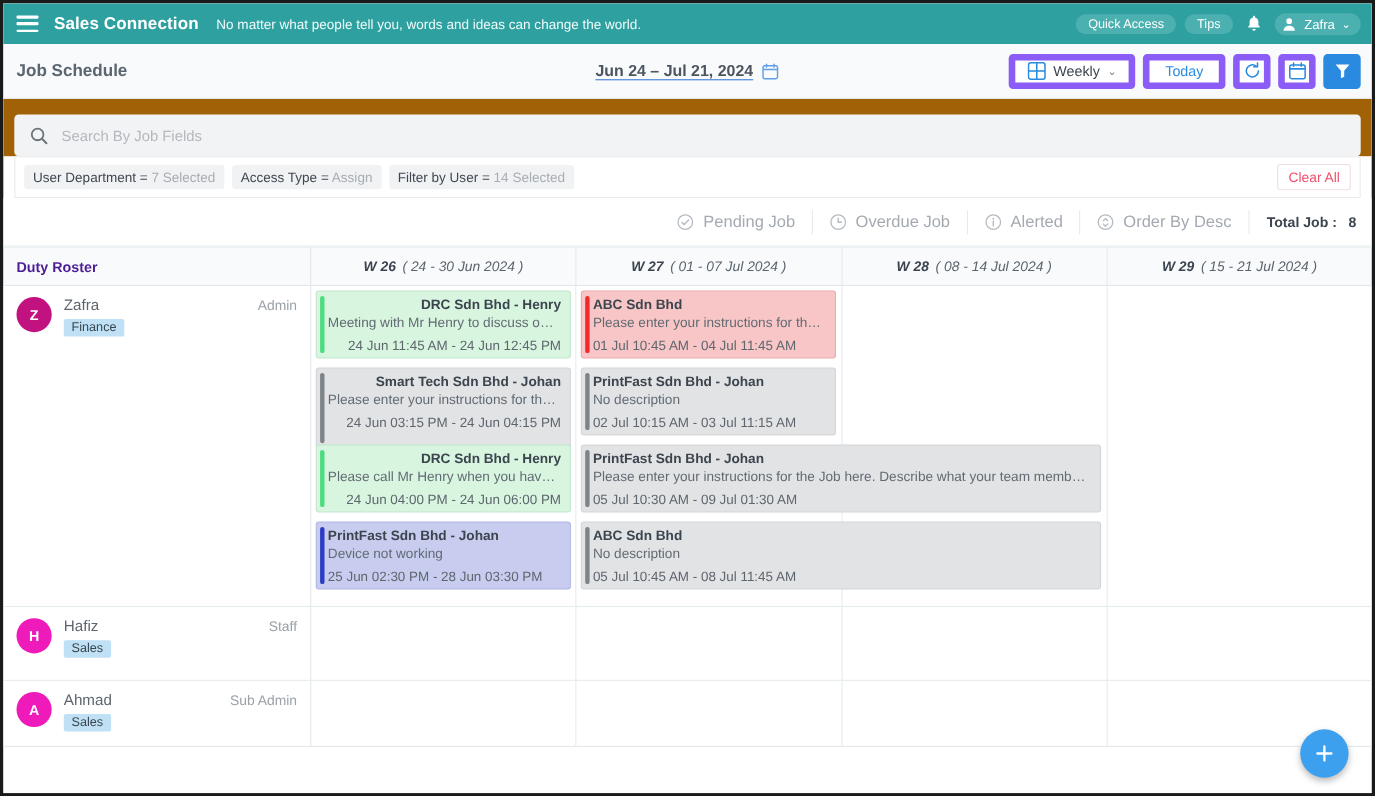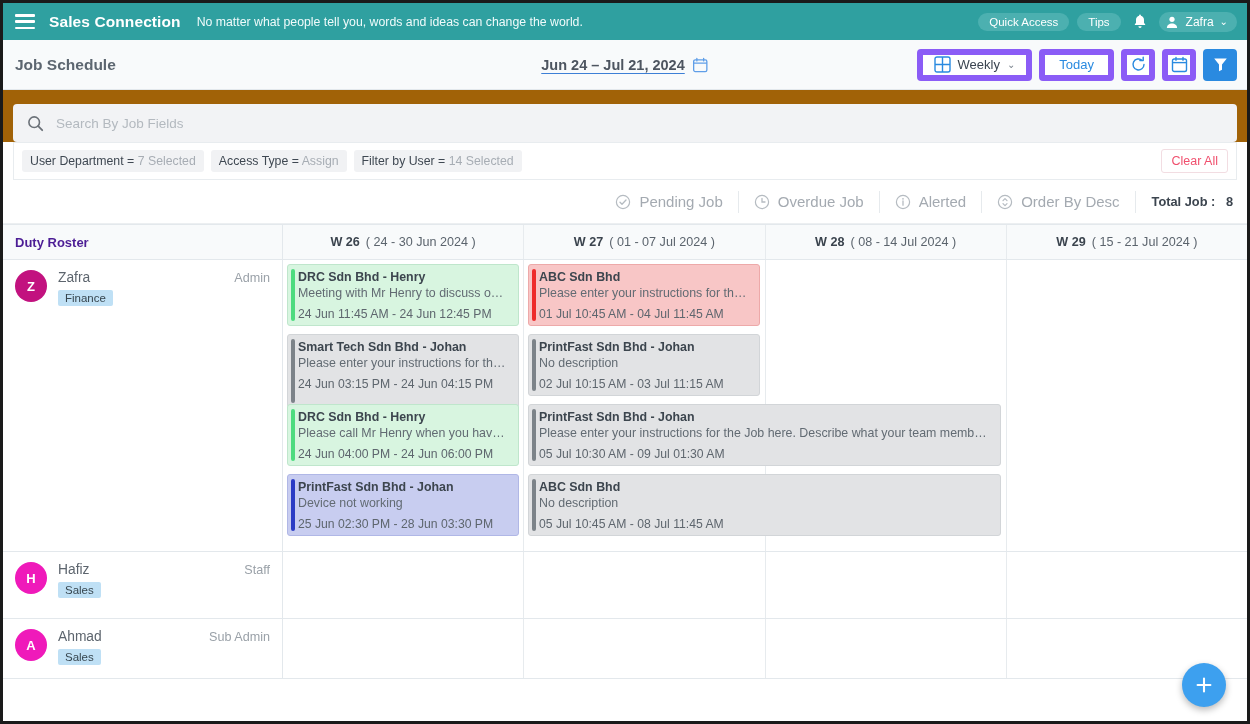--- a/index.html
+++ b/index.html
@@ -129,21 +129,21 @@
   .cal { flex: 1; display: flex; flex-direction: column; overflow: hidden; position: relative; }
   .cal-head { display: flex; height: 36px; flex: 0 0 36px; background: #f8fafb;
     border-bottom: 1px solid #e3e8ec; border-top: 1px solid #e3e8ec; }
   .cal-head .roster-h {
     width: 280px; flex: 0 0 280px; display: flex; align-items: center;
     padding-left: 12px; font-size: 13px; font-weight: bold; color: #4c1d95;
     border-right: 1px solid #e3e8ec;
   }
   .cal-head .wk {
     flex: 1; display: flex; align-items: center; justify-content: center; gap: 6px;
-    font-size: 12.6px; color: #4f5861; border-right: 1px solid #e7ebee;
+    font-size: 12.6px; color: #4f5861; border-right: 1px solid #e7ebee; font-style: italic;
   }
   .cal-head .wk .wno { font-weight: bold; color: #3b444e; }
   .cal-head .wk .wrange { color: #5b646d; }
 
   .cal-body { flex: 1; overflow: hidden; position: relative; background: #fff; }
   .row {
     display: flex; border-bottom: 1px solid #e3e8ec; position: relative; background: #fff;
   }
   .roster-cell {
     width: 280px; flex: 0 0 280px; border-right: 1px solid #e3e8ec;
@@ -174,21 +174,21 @@
     content: ""; position: absolute; left: 3px; top: 4px; bottom: 4px;
     width: 3.5px; border-radius: 2px; background: #7c8389;
   }
   .event .ev-title { font-size: 12.4px; font-weight: bold; color: #3c454e;
     white-space: nowrap; overflow: hidden; text-overflow: ellipsis; }
   .event .ev-desc { font-size: 12.4px; color: #626b73; margin-top: 2px;
     white-space: nowrap; overflow: hidden; text-overflow: ellipsis; }
   .event .ev-time { font-size: 12.2px; color: #5e666e; margin-top: 7px;
     white-space: nowrap; overflow: hidden; text-overflow: ellipsis; }
 
-  .event.green { background: #d8f5e0; border-color: #bfe6cc; }
+  .event.green { background: #d8f5e0; border-color: #bfe6cc; text-align: right; }
   .event.green::before { background: #4ddb7f; }
   .event.red { background: #f8c6c6; border-color: #eda9a9; }
   .event.red::before { background: #ee2b2b; }
   .event.blue { background: #c8cdf0; border-color: #b0b7e6; }
   .event.blue::before { background: #2b3cc4; }
   .event.grey { background: #e2e3e5; border-color: #d2d5d8; }
   .event.grey::before { background: #7c8389; }
 
   .fab {
     position: absolute; right: 21px; bottom: 14px;
@@ -401,21 +401,21 @@
             <div class="wcol"></div>
             <div class="wcol"></div>
             <div class="wcol"></div>
             <div class="wcol" style="border-right: none;"></div>
             <div class="events-layer">
               <div class="event green" style="left: calc(0% + 4px); width: calc(25% - 9px); top: 4px; height: 62px;">
                 <div class="ev-title">DRC Sdn Bhd - Henry</div>
                 <div class="ev-desc">Meeting with Mr Henry to discuss on po...</div>
                 <div class="ev-time">24 Jun 11:45 AM - 24 Jun 12:45 PM</div>
               </div>
-              <div class="event grey" style="left: calc(0% + 4px); width: calc(25% - 9px); top: 74px; height: 74px;">
+              <div class="event grey" style="left: calc(0% + 4px); width: calc(25% - 9px); top: 74px; height: 74px; text-align: right;">
                 <div class="ev-title">Smart Tech Sdn Bhd - Johan</div>
                 <div class="ev-desc">Please enter your instructions for the Jo...</div>
                 <div class="ev-time">24 Jun 03:15 PM - 24 Jun 04:15 PM</div>
               </div>
               <div class="event green" style="left: calc(0% + 4px); width: calc(25% - 9px); top: 144px; height: 62px;">
                 <div class="ev-title">DRC Sdn Bhd - Henry</div>
                 <div class="ev-desc">Please call Mr Henry when you have rea...</div>
                 <div class="ev-time">24 Jun 04:00 PM - 24 Jun 06:00 PM</div>
               </div>
               <div class="event blue" style="left: calc(0% + 4px); width: calc(25% - 9px); top: 214px; height: 62px;">

